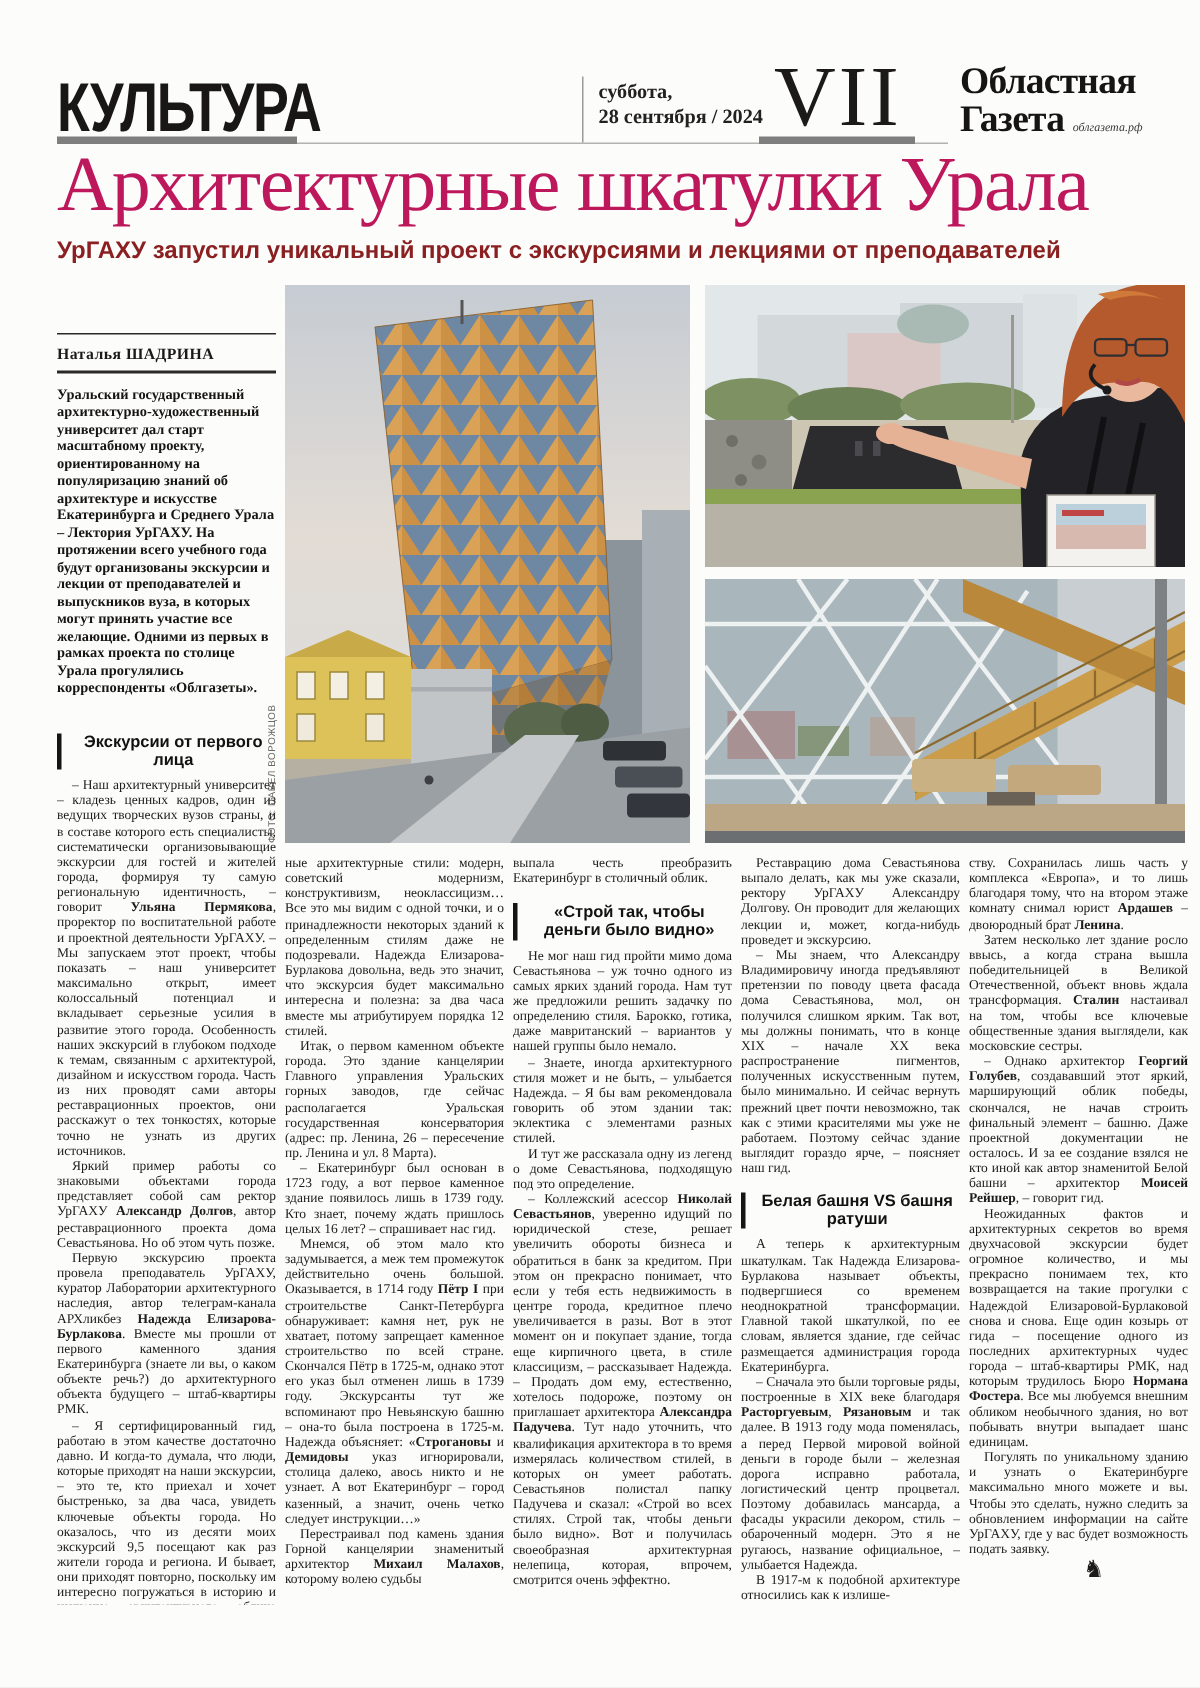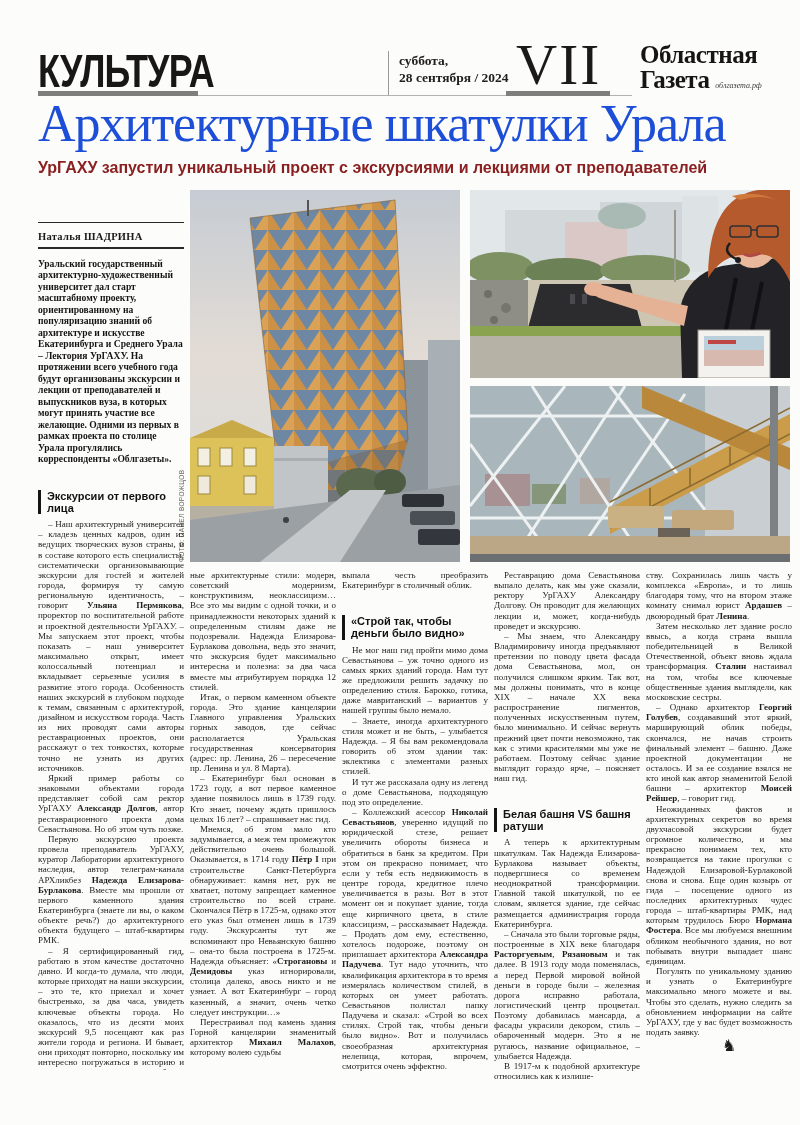--- a/index.html
+++ b/index.html
@@ -15,33 +15,33 @@
   .head-hairline{left:38px;top:95px;width:594px;height:1px;background:#b3b2b0;}
   .head-vrule{left:388px;top:51px;width:1px;height:44px;background:#9a9a98;}
   .date-line{left:399px;font-weight:bold;font-size:13.5px;line-height:1.2;color:#22211f;}
   .pageno{left:516px;top:36px;font-size:57px;line-height:1;color:#1b1a18;letter-spacing:2px;text-align:right;}
   .pageno-bar{left:506px;top:91px;width:104px;height:5px;background:#7e7e7e;}
   .brand{left:640px;top:43px;width:136px;text-align:left;font-weight:bold;
          font-size:25px;line-height:.98;color:#161514;letter-spacing:-.5px;}
   .brand-site{font-size:8px;font-style:italic;font-weight:normal;color:#3a3a38;letter-spacing:0;}
 
   .headline{left:38px;top:97px;width:745px;font-size:52px;line-height:1.05;font-weight:500;
-            color:#1d4ed8;letter-spacing:-1px;white-space:nowrap;}
+            color:#be185d;letter-spacing:-1px;white-space:nowrap;}
   .subhead{left:38px;top:159px;width:700px;font-family:"Liberation Sans",sans-serif;
            font-weight:bold;font-size:16px;color:#8a2021;}
 
   
   .col{position:absolute;width:146px;font-size:9px;line-height:1.13;text-align:justify;overflow:hidden;}
   .col p{margin:0;text-indent:10px;}
   .col p.lead{font-weight:bold;font-size:9.6px;line-height:1.2;text-indent:0;text-align:left;
               margin-bottom:24px;color:#161511;}
   .col p.cont{text-indent:0;}
   .col h3{font-family:"Liberation Sans",sans-serif;font-size:11px;line-height:1.1;
-          margin:25px 0 5px;border-left:3px solid #151515;padding-left:6px;color:#121212;
-          text-align:left;}
+          margin:12px 0 5px;border-left:3px solid #151515;padding-left:6px;color:#121212;
+          text-align:center;}
   .byline-wrap{border-top:1.5px solid #2a2927;border-bottom:2.5px solid #2a2927;
                padding:8px 0 4px;margin-bottom:9px;margin-top:32px;}
   .byline{font-size:10.5px;font-weight:bold;letter-spacing:.3px;color:#1b1a18;}
 
   .photo{position:absolute;overflow:hidden;background:#d7d9da;}
   .photo svg{display:block;}
   .photo-credit{left:178px;top:462px;width:12px;height:100px;font-family:"Liberation Sans",sans-serif;
                 font-size:6.5px;color:#6a6965;letter-spacing:.4px;writing-mode:vertical-rl;
                 transform:rotate(180deg);white-space:nowrap;}
   .endmark{left:722px;top:1036px;font-size:16px;color:#1c1b19;font-family:"DejaVu Sans",sans-serif;}

